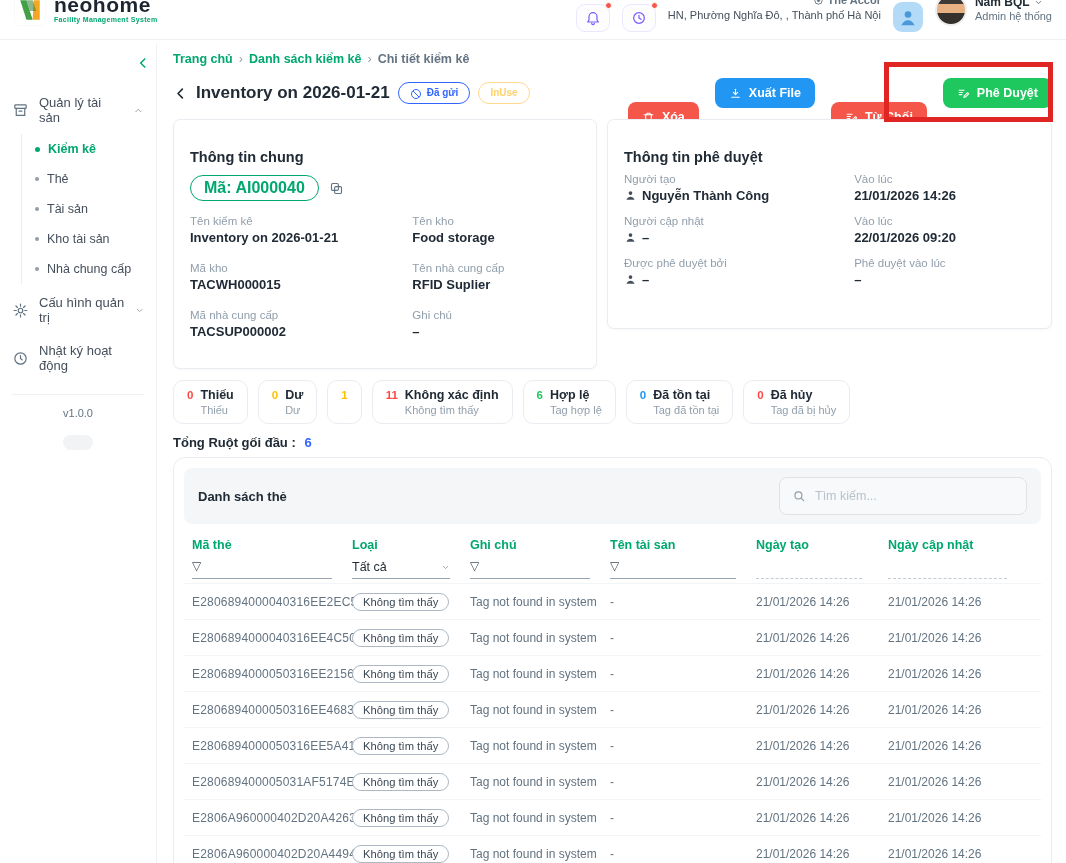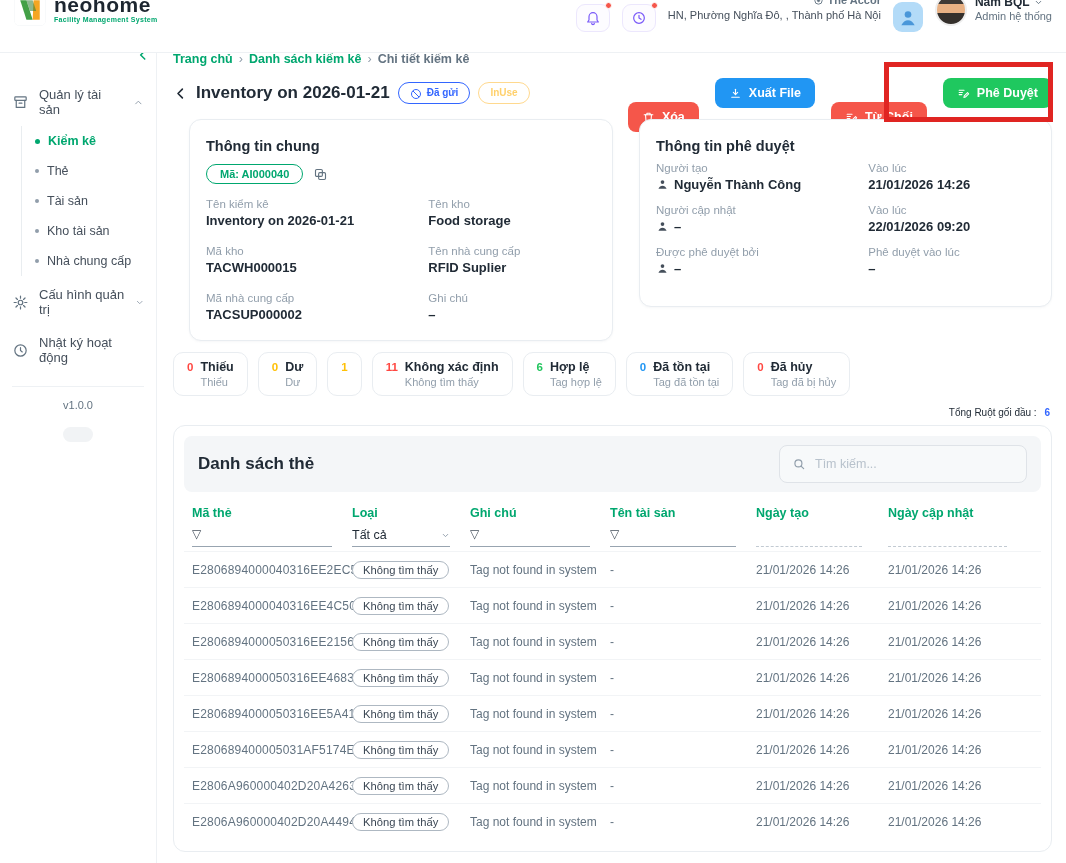--- a/index.html
+++ b/index.html
@@ -1,21 +1,21 @@
 <!DOCTYPE html>
 <html><head>
 <meta charset="utf-8">
 <style>
   html,body{margin:0;padding:0;background:#fff;}
   *{box-sizing:border-box;font-family:"Liberation Sans","DejaVu Sans",sans-serif;}
   .app{position:relative;width:1066px;height:863px;background:#fff;overflow:hidden;color:#212b36;}
   svg{display:block;}
 
   
-  header{position:absolute;top:0;left:0;right:0;height:53px;border-bottom:1px solid #eef1f4;
+  header{position:absolute;top:0;left:0;right:0;height:40px;border-bottom:1px solid #eef1f4;
          display:flex;align-items:flex-start;padding:0 14px;gap:12px;overflow:hidden;background:#fff;z-index:5;}
   .logo{display:flex;gap:8px;margin-top:-6px;align-items:flex-start;}
   .logo-mark{width:32px;height:32px;border-radius:6px;background:#fff;flex:0 0 auto;}
   .logo-text .logo-name{font-size:21px;font-weight:800;color:#1d2630;letter-spacing:.5px;line-height:22px;}
   .logo-text .logo-sub{font-size:7px;font-weight:700;color:#00a76f;letter-spacing:.3px;}
   .hspace{flex:1;}
   .iconbtn{position:relative;width:34px;height:28px;margin-top:4px;border:1px solid #ece7fd;background:#fdfcff;
            border-radius:9px;color:#7a5af8;display:flex;align-items:center;justify-content:center;cursor:pointer;}
   .iconbtn .dot{position:absolute;top:-3px;right:-3px;width:7px;height:7px;border-radius:50%;background:#f5564a;border:1px solid #fff;}
   .building{margin-top:-7px;text-align:right;line-height:15px;cursor:pointer;}
@@ -23,21 +23,21 @@
   .bline2{font-size:11px;color:#454f5b;}
   .bavatar{width:30px;height:30px;margin-top:2px;border-radius:9px;background:#b3dbf8;color:#4a97d9;
            display:flex;align-items:center;justify-content:center;overflow:hidden;}
   .user{display:flex;gap:8px;margin-top:-6px;align-items:flex-start;cursor:pointer;}
   .uavatar{width:32px;height:32px;border-radius:50%;flex:0 0 auto;border:2px solid #eee;
            background:linear-gradient(180deg,#3f3a36 0%,#3f3a36 28%,#e8b184 28%,#e8b184 62%,#35302c 62%,#35302c 100%);}
   .uname{font-size:12px;font-weight:800;color:#212b36;display:flex;align-items:center;gap:4px;line-height:16px;}
   .urole{font-size:11px;color:#637381;line-height:13px;}
 
   
-  aside{position:absolute;top:36px;left:0;bottom:0;width:157px;border-right:1px solid #eef1f4;background:#fff;padding-top:12px;}
+  aside{position:absolute;top:44px;left:0;bottom:0;width:157px;border-right:1px solid #eef1f4;background:#fff;padding-top:12px;}
   .collapse{position:absolute;top:12px;right:6px;color:#00a76f;cursor:pointer;}
   .navgroup{display:flex;align-items:center;gap:10px;padding:9px 12px;font-size:13px;color:#454f5b;cursor:pointer;}
   .navgroup .gicon{color:#637381;flex:0 0 auto;}
   .navgroup .gchev{margin-left:auto;color:#919eab;}
   .navgroup.first{margin-top:30px;}
   .sublist{margin:0 0 2px 21px;border-left:1px solid #e9edf0;padding:0;}
   .subitem{display:flex;align-items:center;gap:8px;padding:8px 0 8px 13px;font-size:12.5px;color:#454f5b;cursor:pointer;}
   .subitem .bullet{width:4px;height:4px;border-radius:50%;background:#919eab;flex:0 0 auto;}
   .subitem.active{color:#00a76f;font-weight:700;}
   .subitem.active .bullet{background:#00a76f;width:5px;height:5px;}
@@ -59,47 +59,47 @@
          padding:3px 11px;line-height:14px;}
   .badge-blue{border:1px solid #3366ff;color:#3366ff;}
   .badge-amber{border:1px solid #ffd98e;color:#ffd06b;}
   .btn{display:inline-flex;align-items:center;gap:7px;height:30px;padding:0 14px;border:none;border-radius:8px;
        color:#fff;font-size:12.5px;font-weight:700;cursor:pointer;margin-left:8px;}
   .btn-red{background:#f5564a;margin-top:48px;}
   .btn-blue{background:#2196f3;}
   .btn-green{background:#1fc85f;}
 
   .cards{display:flex;gap:10px;margin-top:11px;align-items:flex-start;}
-  .card{border:1px solid #e9edf1;border-radius:12px;padding:18px 16px;box-shadow:0 1px 2px rgba(145,158,171,.08);background:#fff;margin-left:16px;}
+  .card{border:1px solid #e9edf1;border-radius:7px;padding:29px 16px;box-shadow:0 1px 2px rgba(145,158,171,.08);background:#fff;}
   .card h2{margin:0;font-size:14.5px;font-weight:800;color:#212b36;}
   .card-general{width:424px;min-height:207px;}
   .card-approval{flex:1;}
   .code-row{display:flex;align-items:center;gap:10px;margin-top:10px;}
-  .code-pill{border:1.5px solid #00a76f;color:#00a76f;font-size:11px;font-weight:800;border-radius:999px;padding:3px 13px;}
+  .code-pill{border:1.5px solid #00a76f;color:#00a76f;font-size:16px;font-weight:800;border-radius:999px;padding:3px 13px;}
   .copy{color:#637381;cursor:pointer;}
   .fgrid{display:grid;grid-template-columns:57% 43%;row-gap:17px;margin-top:14px;}
   .flabel{font-size:11.5px;color:#919eab;margin-bottom:3px;}
   .fvalue{font-size:13px;font-weight:700;color:#212b36;display:flex;align-items:center;gap:5px;}
   .agrid{margin-top:8px;}
   .arow{display:grid;grid-template-columns:56% 44%;margin-bottom:12px;}
   .pico{color:#454f5b;}
 
   .chips{display:flex;gap:10px;margin-top:11px;}
   .chip{border:1px solid #e9edf1;border-radius:10px;padding:7px 13px;display:flex;gap:7px;align-items:flex-start;
         white-space:nowrap;background:#fff;cursor:pointer;}
   .chip .num{font-size:11.5px;font-weight:800;margin-top:1px;}
   .chip .ctitle{font-size:12.5px;font-weight:800;color:#212b36;line-height:14px;}
   .chip .csub{font-size:11px;color:#919eab;margin-top:2px;line-height:12px;}
 
-  .total-row{margin-top:11px;text-align:right;font-size:10px;font-weight:400;color:#212b36;padding-right:2px;}
+  .total-row{margin-top:11px;font-size:13px;font-weight:700;color:#212b36;padding-right:2px;}
   .total-row b{color:#3366ff;margin-left:5px;}
 
   .table-card{margin-top:7px;border:1px solid #e9edf1;border-radius:12px;padding:10px 10px 12px;background:#fff;}
   .tc-head{background:#f4f6f8;border-radius:8px;padding:9px 14px;display:flex;align-items:center;justify-content:space-between;}
-  .tc-head h2{font-size:17px;font-weight:800;margin:0;}
+  .tc-head h2{font-size:13px;font-weight:800;margin:0;}
   .search{display:flex;align-items:center;gap:7px;width:248px;height:38px;border:1px solid #dfe3e8;border-radius:8px;
           padding:0 12px;background:#f7f9fa;color:#919eab;}
   .search input{border:none;outline:none;background:transparent;font-size:12.5px;flex:1;color:#454f5b;}
   .search input::placeholder{color:#b8c2cc;}
   .grid6{display:grid;grid-template-columns:160px 118px 140px 146px 132px 1fr;align-items:center;padding:0 8px;}
   .thead{margin-top:14px;font-size:12.5px;font-weight:600;color:#00a76f;}
   .frow{margin-top:6px;align-items:flex-end;padding-bottom:4px;}
   .fcell{display:flex;align-items:center;gap:5px;border-bottom:1px solid #98a4b0;padding-bottom:4px;margin-right:20px;color:#454f5b;}
   .fcell .funnel{font-size:12px;line-height:12px;}
   .fcell input{border:none;outline:none;background:transparent;width:100%;font-size:12px;}

